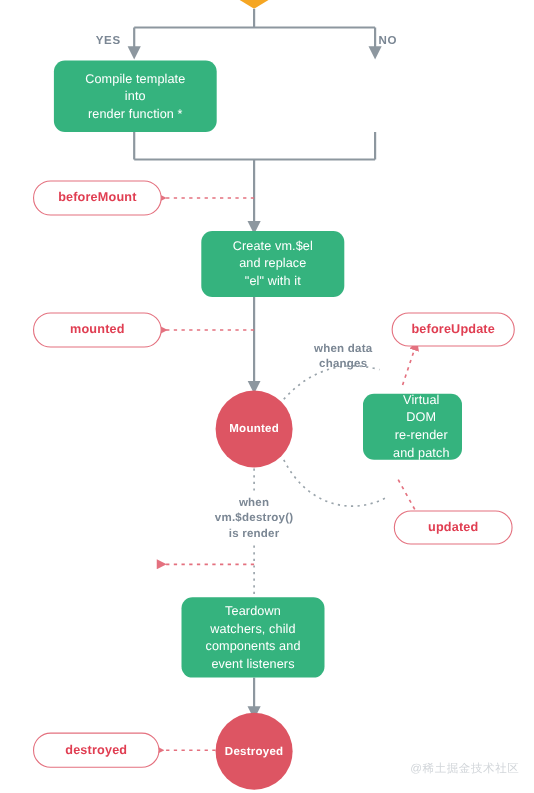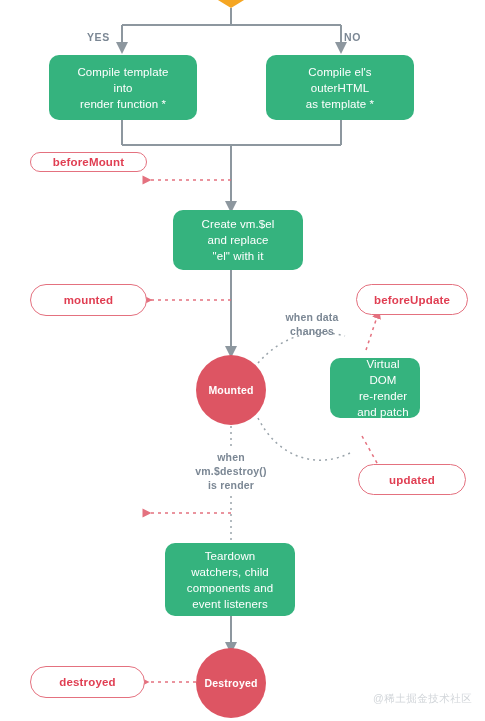--- a/index.html
+++ b/index.html
@@ -169,46 +169,41 @@
   <div class="branch-label" style="left:87px; top:31px;">YES</div>
 
   <div class="branch-label" style="left:344px; top:31px;">NO</div>
 
   <div class="node green-box" style="left:49px; top:55px; width:148px; height:65px;">
     <span style="white-space:pre-line;">Compile template
 into
 render function *</span>
   </div>
 
-  <div class="node green-box" style="left:266px; top:55px; width:148px; height:65px;">
-    <span style="white-space:pre-line;">Compile el's
-outerHTML
-as template *</span>
-  </div>
-
-  <div class="node green-box" style="left:173px; top:210px; width:130px; height:60px;">
+
+  <div class="node green-box" style="left:183px; top:210px; width:130px; height:60px;">
     <span style="white-space:pre-line;">Create vm.$el
 and replace
 "el" with it</span>
   </div>
 
   <div class="node green-box" style="left:330px; top:358px; width:90px; height:60px;">
     <span style="white-space:pre-line;margin-left:16px;">Virtual DOM
 re-render
 and patch</span>
   </div>
 
   <div class="node green-box" style="left:165px; top:543px; width:130px; height:73px;">
     <span style="white-space:pre-line;">Teardown
 watchers, child
 components and
 event listeners</span>
   </div>
 
-  <div class="node red-pill" style="left:30px; top:152px; width:117px; height:20px;">
+  <div class="node red-pill" style="left:30px; top:164px; width:117px; height:32px;">
     <span>beforeMount</span>
   </div>
 
   <div class="node red-pill" style="left:30px; top:284px; width:117px; height:32px;">
     <span>mounted</span>
   </div>
 
   <div class="node red-pill" style="left:358px; top:464px; width:108px; height:31px;">
     <span>updated</span>
   </div>

